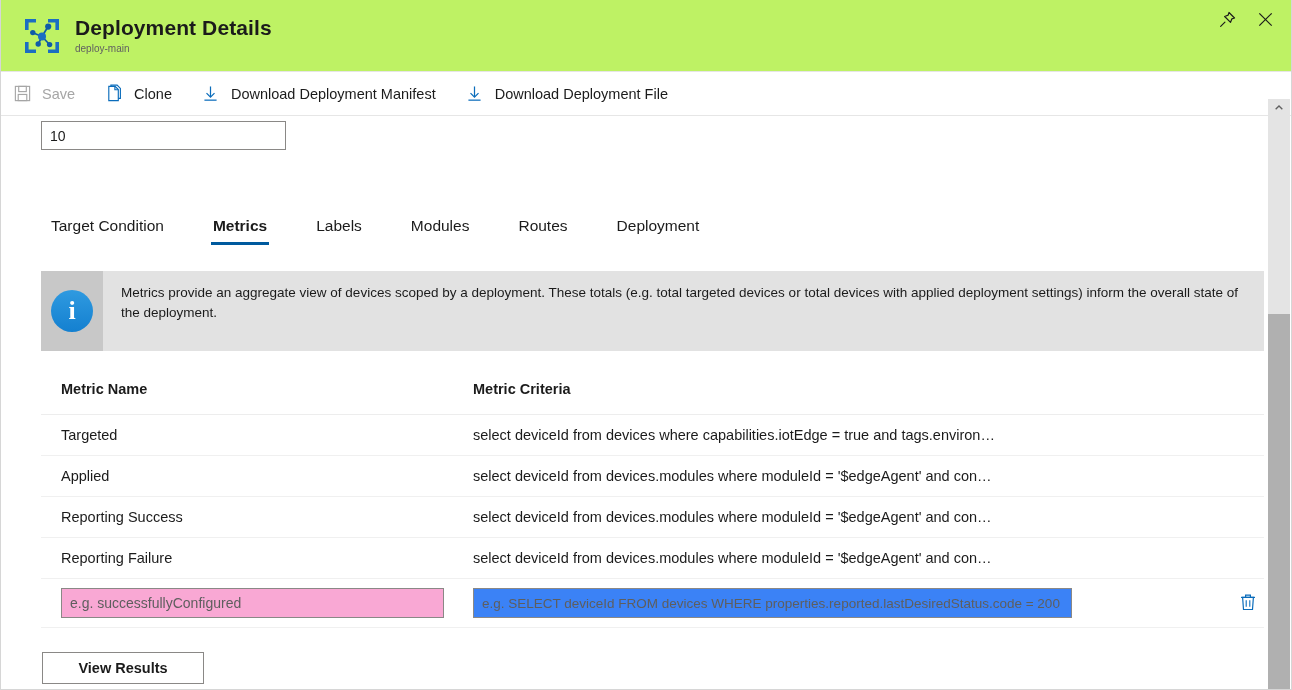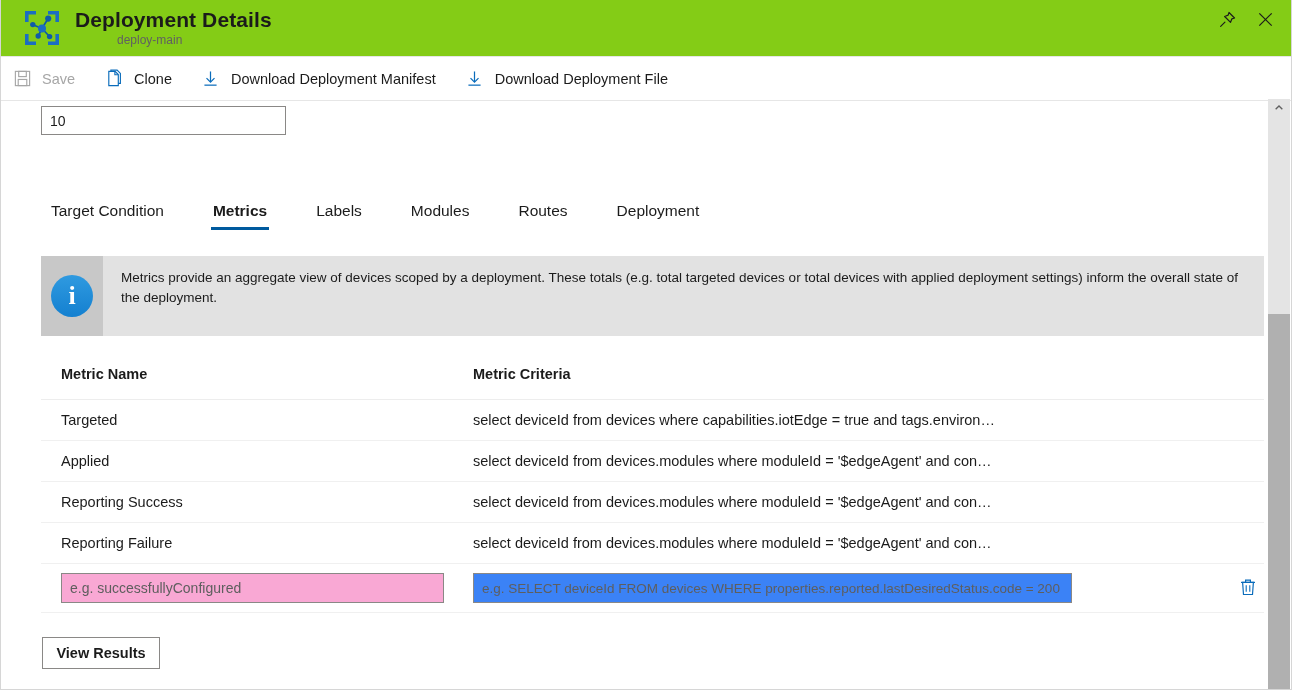--- a/index.html
+++ b/index.html
@@ -16,46 +16,45 @@
     background: #ffffff;
     border: 1px solid #d6d6d6;
     border-top: none;
     border-bottom: none;
     overflow: hidden;
   }
 
   
   .header {
     position: relative;
-    height: 57px;
+    height: 72px;
     border-bottom: 1px solid #e6e6e6;
     display: flex;
     align-items: center;
     padding-left: 22px;
-    background: #84cc16;
+    background: #bef264;
   }
   .brand-icon {
     width: 38px; height: 38px;
     margin-right: 14px;
     flex: none;
   }
   .title-block { display: flex; flex-direction: column; justify-content: center; }
   .title {
     font-size: 21px;
     font-weight: 600;
     color: #1b1b1b;
     line-height: 24px;
     letter-spacing: 0.1px;
   }
   .subtitle {
-    font-size: 12px;
+    font-size: 10px;
     color: #616161;
     line-height: 15px;
     margin-top: 1px;
-    margin-left: 42px;
   }
   .win-actions {
     position: absolute;
     right: 10px; top: 5px;
     display: flex;
     align-items: center;
     gap: 6px;
   }
   .win-btn {
     width: 32px; height: 32px;
@@ -253,21 +252,21 @@
     width: 30px; height: 30px;
     display: flex; align-items: center; justify-content: center;
     background: transparent; border: none; cursor: pointer;
     padding: 0;
   }
 
   
   .view-results {
     margin-top: 24px;
     margin-left: 1px;
-    width: 118px; height: 32px;
+    width: 162px; height: 32px;
     border: 1px solid #8a8886;
     background: #fff;
     font-size: 14.5px;
     font-weight: 600;
     color: #1b1b1b;
     cursor: pointer;
     font-family: "Liberation Sans", sans-serif;
   }
 
   

